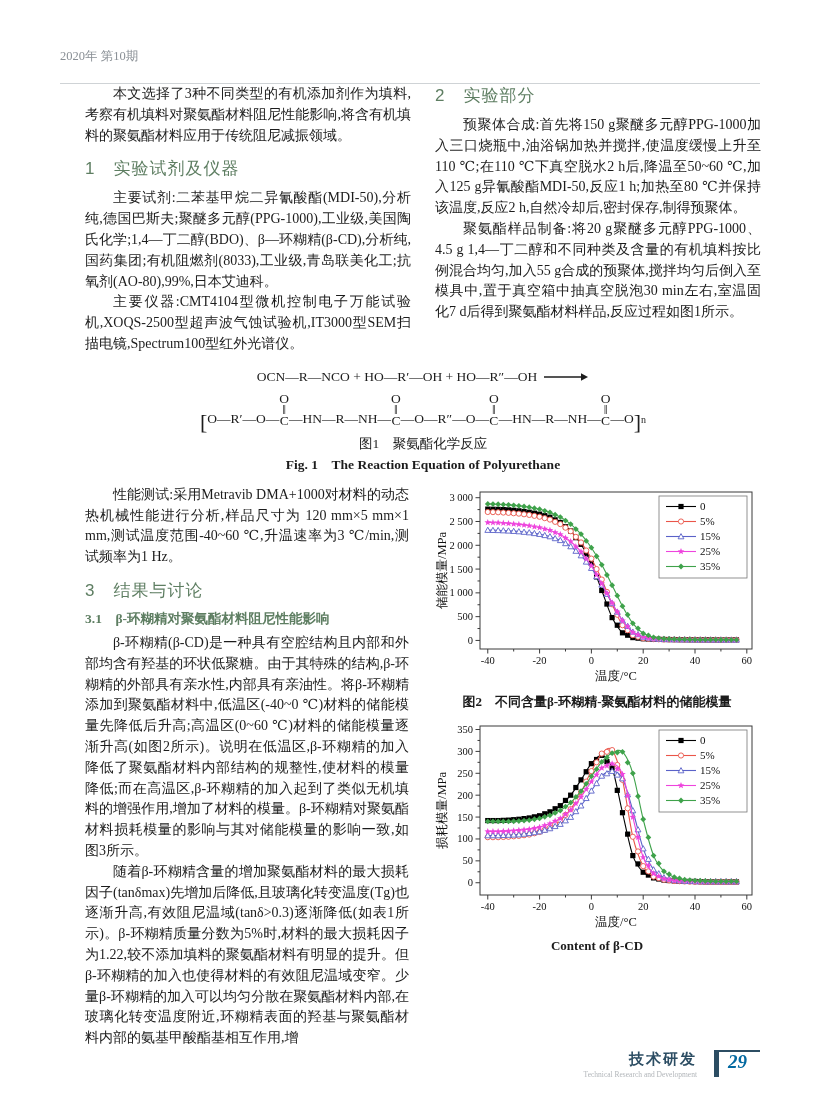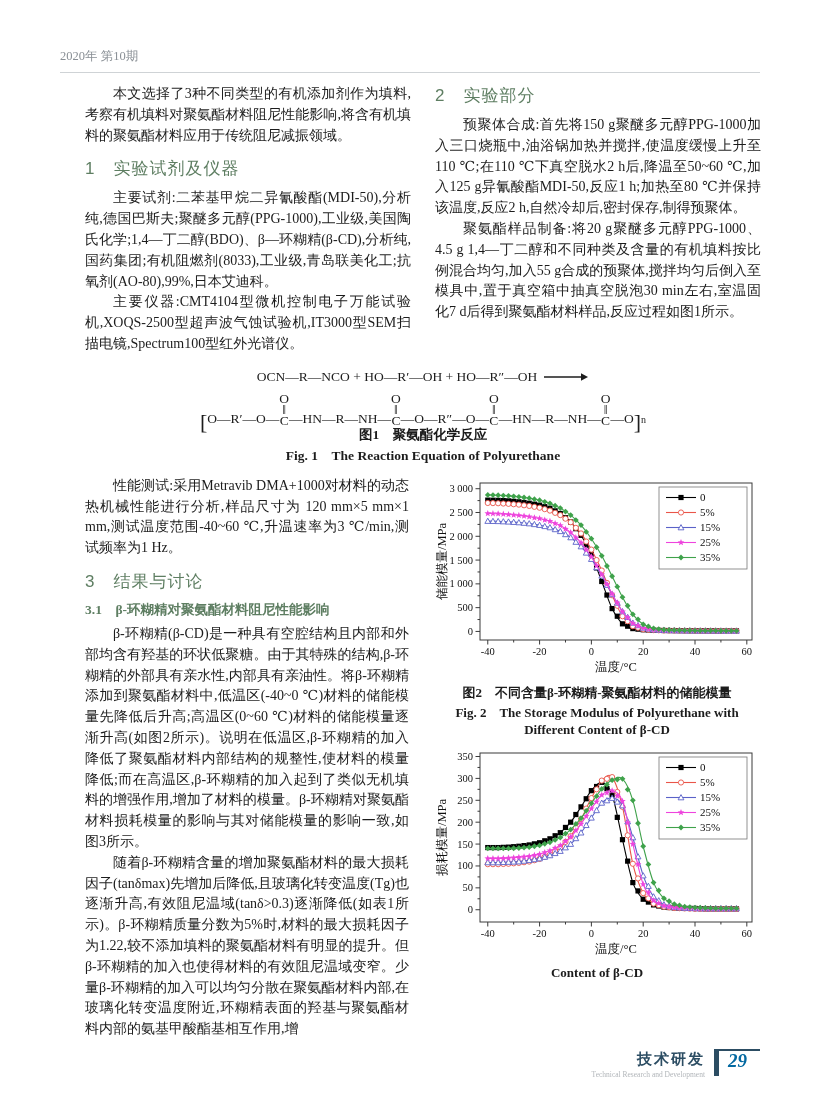--- a/index.html
+++ b/index.html
@@ -1,40 +1,40 @@
 <!DOCTYPE html>
 <html><head>
 <meta charset="utf-8">
 <style>
   html,body{margin:0;padding:0;}
   body{width:816px;height:1099px;background:#ffffff;position:relative;overflow:hidden;
        font-family:"Liberation Serif","DejaVu Serif",serif;color:#1c1c1c;}
   .header{position:absolute;top:48px;left:60px;right:56px;display:flex;justify-content:space-between;
-          font-size:12.5px;color:#898f95;padding-bottom:7px;border-bottom:1px solid #cfd3d6;}
+          font-size:12.5px;color:#898f95;padding-bottom:18px;border-bottom:1px solid #cfd3d6;}
   .content{position:absolute;top:84px;left:85px;width:676px;}
   .cols{display:flex;gap:24px;}
   .col{width:328px;}
   p.body{font-size:14px;line-height:20.8px;text-align:justify;margin:0;text-indent:2em;}
   h2.sec{font-family:"Liberation Sans","DejaVu Sans",sans-serif;font-size:17px;font-weight:normal;
          margin:11px 0 8px 0;letter-spacing:1px;}
   h3.subsec{font-family:Liberation Serif, serif;font-size:13.5px;font-weight:bold;
          margin:8px 0 5px 0;}
   .fig1{margin-top:14px;text-align:center;}
   .eq{font-size:13.5px;}
   .eq-row1{display:flex;justify-content:center;align-items:center;gap:6px;margin-bottom:8px;}
   .eq-row2{display:flex;justify-content:center;align-items:flex-end;margin-top:2px;}
   .eq-row2 .tok{white-space:pre;line-height:15px;}
   .carbonyl{display:inline-flex;flex-direction:column;align-items:center;line-height:11px;font-size:13.5px;}
   .poly-br{font-size:22px;line-height:15px;transform:translateY(3px);}
   .eq-sub{font-size:10px;line-height:12px;}
-  .cap-zh{font-weight:bold;font-size:13.5px;}
+  .cap-zh{font-weight:normal;font-size:13.5px;margin-top:9px;}
   .cap-en{font-weight:bold;font-size:13.5px;margin-top:3px;}
   .chart-cap-zh{font-weight:bold;font-size:13px;text-align:center;margin-top:4px;}
   .chart-cap-en{font-weight:bold;font-size:13px;text-align:center;margin-top:2px;line-height:17px;}
-  .footer{position:absolute;right:56px;bottom:20px;display:flex;align-items:center;}
+  .footer{position:absolute;right:56px;bottom:20px;display:flex;align-items:flex-end;gap:8px;}
   .footer-text{text-align:right;margin-right:9px;padding-top:3px;}
   .f-zh{font-family:"Liberation Sans","DejaVu Sans",sans-serif;font-weight:bold;font-size:15px;letter-spacing:2px;}
   .f-en{font-size:7.5px;color:#b2b6ba;margin-top:1px;}
   .pagebox{position:relative;padding:1px 13px 6px 14px;}
   .pagebox .bar{position:absolute;left:0;top:0;width:5px;height:27px;}
   .pagebox .topline{position:absolute;left:0;top:0;right:0;height:2px;}
   .pagenum{font-style:italic;font-weight:bold;font-size:19px;}
   svg text{font-family:"Liberation Serif","DejaVu Serif",serif;}
 </style>
 </head>
@@ -413,24 +413,20 @@
           <polygon points="248,48.6 245.1,53.82 250.9,53.82" fill="#fff" stroke="#5a62c8" stroke-width="0.9"></polygon>
           <text x="267" y="55.1" font-size="11" fill="#111">15%</text>
           <line x1="233" y1="66.5" x2="263" y2="66.5" stroke="#ee44dd" stroke-width="1.1"></line>
           <polygon points="248.00,63.00 248.88,65.29 251.33,65.42 249.43,66.96 250.06,69.33 248.00,68.00 245.94,69.33 246.57,66.96 244.67,65.42 247.12,65.29" fill="#ee44dd"></polygon>
           <text x="267" y="70.1" font-size="11" fill="#111">25%</text>
           <line x1="233" y1="81.5" x2="263" y2="81.5" stroke="#3fa24b" stroke-width="1.1"></line>
           <polygon points="248,78.6 250.9,81.5 248,84.4 245.1,81.5" fill="#3fa24b"></polygon>
           <text x="267" y="85.1" font-size="11" fill="#111">35%</text>
         </svg>
       <div class="chart-cap-zh">图2　不同含量β-环糊精-聚氨酯材料的储能模量</div>
-      <div class="chart-cap-en">
-        <div>Fig. 2　The Storage Modulus of Polyurethane with</div>
-        <div>Different Content of β-CD</div>
-      </div>
       <svg id="chart-1" width="328" height="212" style="margin-top:8px;">
           <rect x="47" y="7" width="272" height="169" fill="none" stroke="#3a3a3a" stroke-width="1"></rect>
           <line x1="54.77142857142857" y1="176" x2="54.77142857142857" y2="180.5" stroke="#3a3a3a" stroke-width="1"></line>
           <text x="54.77142857142857" y="191" font-size="10.5" text-anchor="middle" fill="#111">-40</text>
           <line x1="106.58095238095238" y1="176" x2="106.58095238095238" y2="180.5" stroke="#3a3a3a" stroke-width="1"></line>
           <text x="106.58095238095238" y="191" font-size="10.5" text-anchor="middle" fill="#111">-20</text>
           <line x1="158.3904761904762" y1="176" x2="158.3904761904762" y2="180.5" stroke="#3a3a3a" stroke-width="1"></line>
           <text x="158.3904761904762" y="191" font-size="10.5" text-anchor="middle" fill="#111">0</text>
           <line x1="210.2" y1="176" x2="210.2" y2="180.5" stroke="#3a3a3a" stroke-width="1"></line>
           <text x="210.2" y="191" font-size="10.5" text-anchor="middle" fill="#111">20</text>

